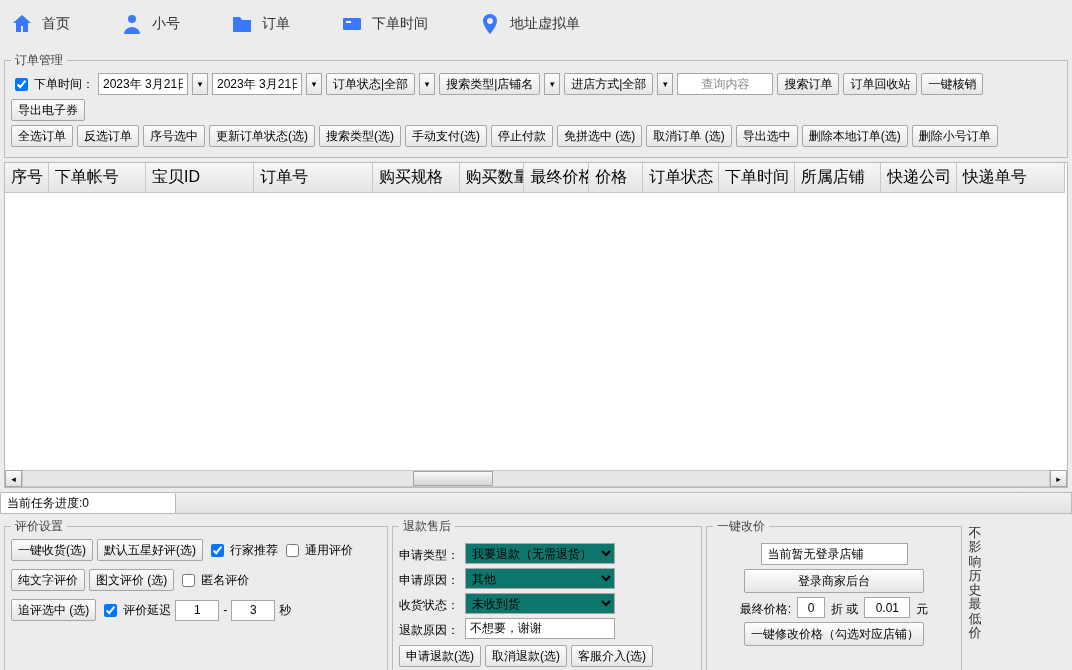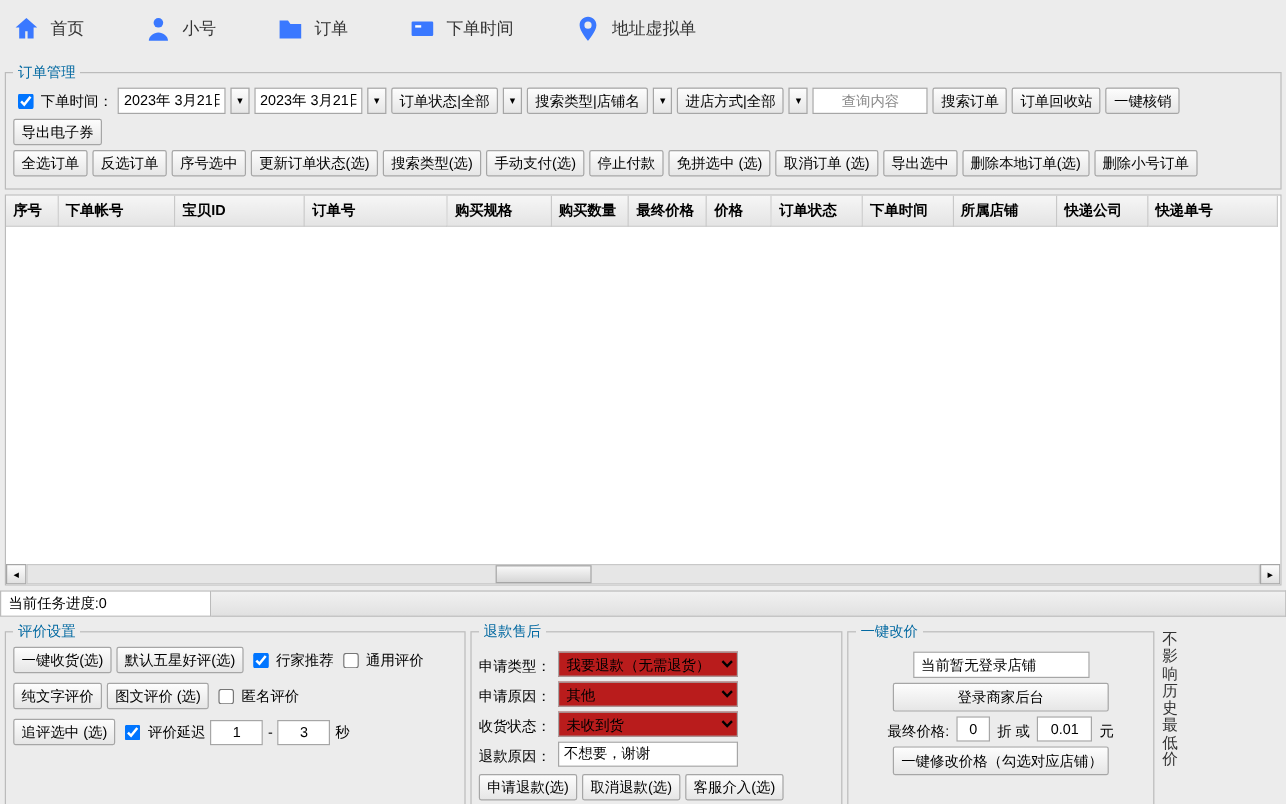--- a/index.html
+++ b/index.html
@@ -29,21 +29,21 @@
     font-size: 14px;
     color: #333;
   }
   .topnav-item svg { width: 24px; height: 24px; fill: #3a78ff; }
   fieldset {
     border: 1px solid #bbb;
     margin: 4px;
     padding: 4px 6px 6px 6px;
     background: #ececec;
   }
-  legend { padding: 0 4px; color: #0369a1; font-size: 12px; }
+  legend { padding: 0 4px; color: #404040; font-size: 12px; }
   .toolbar-row {
     display: flex;
     align-items: center;
     flex-wrap: wrap;
     gap: 4px;
     margin-bottom: 4px;
   }
   .btn {
     background: linear-gradient(#fdfdfd, #e6e6e6);
     border: 1px solid #a6a6a6;
@@ -88,24 +88,24 @@
     border: 1px solid #bbb;
     height: 326px;
     position:relative;
     overflow:hidden;
   }
   .tbl { width: 1060px; border-collapse: collapse; table-layout: fixed; }
   .tbl th {
     background: linear-gradient(#f6f6f6,#e4e4e4);
     border-right: 1px solid #c8c8c8;
     border-bottom: 1px solid #c8c8c8;
-    font-weight: bold;
+    font-weight: normal;
     text-align: left;
     padding: 4px 6px;
-    font-size: 12px;
+    font-size: 16px;
     height: 22px;
     white-space: nowrap;
     overflow:hidden;
   }
   .hscroll {
     position:absolute; left:0; right:0; bottom:0;
     height:17px; background:#ededed;
     display:flex; align-items:center;
   }
   .hscroll .track{flex:1; height:17px; background:#e6e6e6; border:1px solid #c8c8c8; position:relative;}
@@ -136,21 +136,21 @@
     margin: 0 4px;
     align-items:stretch;
   }
   .bottom-row fieldset{ margin:0; flex-shrink:0; }
   fieldset.eval { width: 384px; }
   fieldset.refund { width: 310px; }
   fieldset.price { width: 256px; }
   .form-row{ display:flex; align-items:flex-end; gap:6px; margin:4px 0; }
   .flabel{ width:60px; text-align:right; }
   .sel{
-    border:1px solid #a6a6a6; background:#b91c1c; height:21px; font-size:12px;
+    border:1px solid #a6a6a6; background:#0f766e; height:21px; font-size:12px;
     width:150px; padding:0 2px;
   }
   .txt{
     border:1px solid #a6a6a6; background:#fff; height:21px; font-size:12px;
     padding:0 4px;
   }
   .num-small{ width:44px; text-align:center; }
   .eval .toolbar-row{ margin-bottom:8px; }
   .vert-text{
     width:18px;

